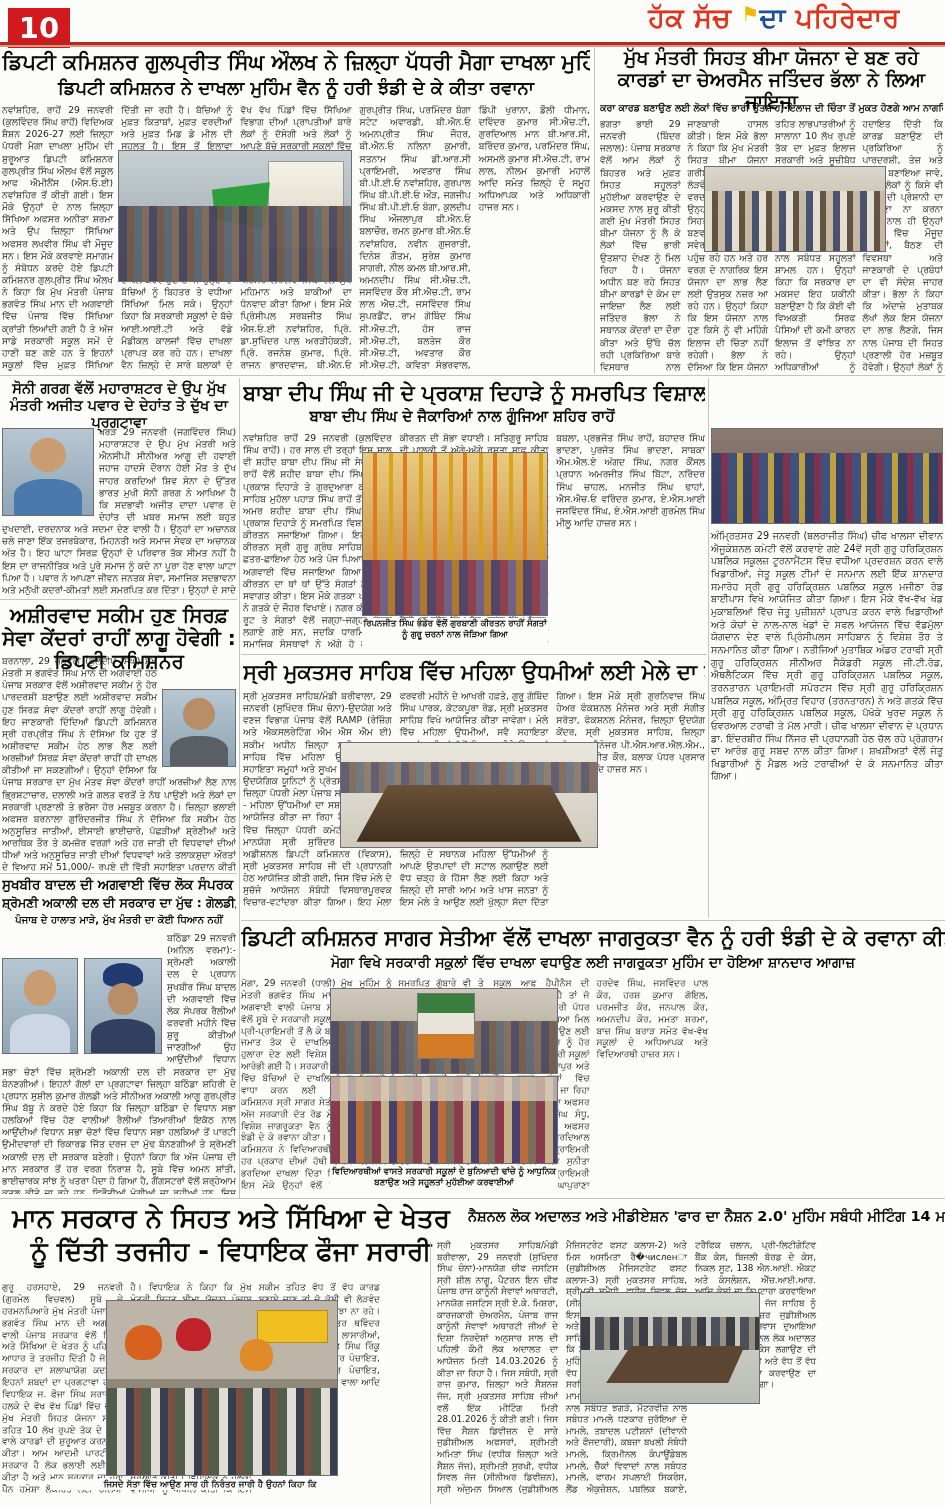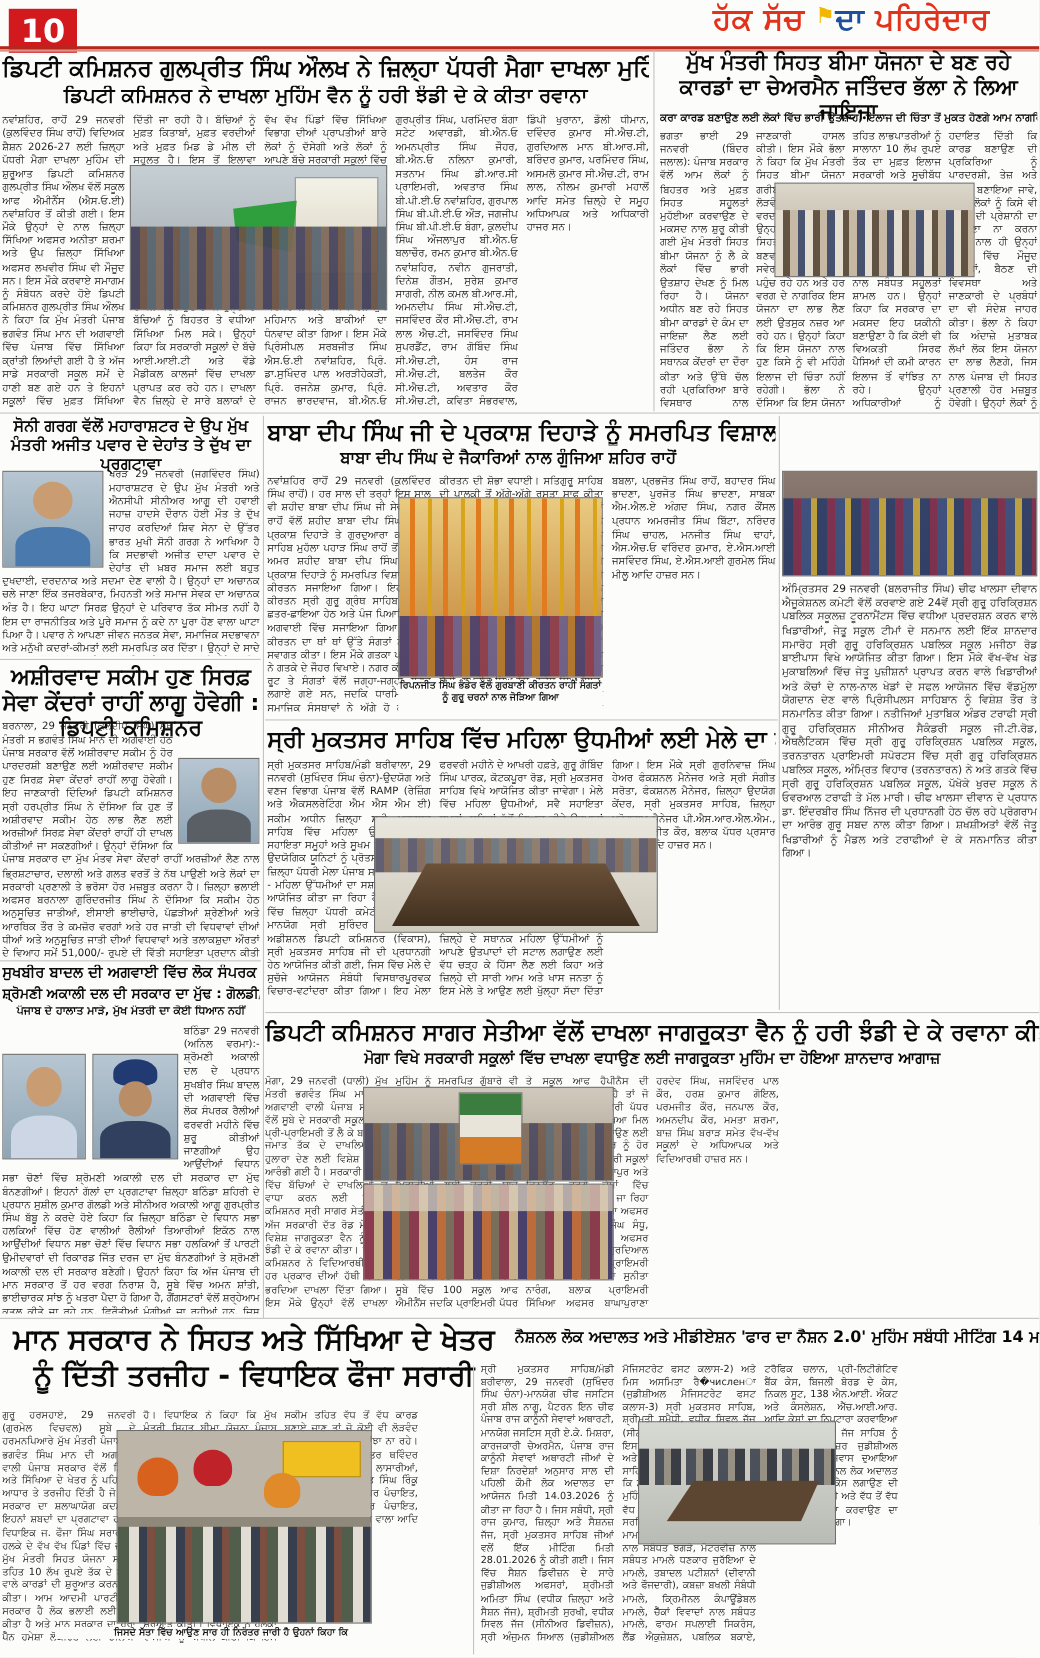--- a/index.html
+++ b/index.html
@@ -156,20 +156,21 @@
   <div class="abs hl fit" style="left:241px;top:926px;width:704px;font-size:21px;">ਡਿਪਟੀ ਕਮਿਸ਼ਨਰ ਸਾਗਰ ਸੇਤੀਆ ਵੱਲੋਂ ਦਾਖਲਾ ਜਾਗਰੂਕਤਾ ਵੈਨ ਨੂੰ ਹਰੀ ਝੰਡੀ ਦੇ ਕੇ ਰਵਾਨਾ ਕੀਤਾ</div>
   <div class="abs hl fit" style="left:241px;top:954px;width:704px;font-size:14px;">ਮੋਗਾ ਵਿਖੇ ਸਰਕਾਰੀ ਸਕੂਲਾਂ ਵਿੱਚ ਦਾਖਲਾ ਵਧਾਉਣ ਲਈ ਜਾਗਰੂਕਤਾ ਮੁਹਿੰਮ ਦਾ ਹੋਇਆ ਸ਼ਾਨਦਾਰ ਆਗਾਜ਼</div>
   <div class="abs body-text" style="left:241px;top:978px;width:704px;height:218px;column-count:6;column-gap:7px;font-size:9px;">ਮੋਗਾ, 29 ਜਨਵਰੀ (ਧਾਲੀ) ਮੁੱਖ ਮੰਤਰੀ ਭਗਵੰਤ ਸਿੰਘ ਮਾਨ ਦੀ ਅਗਵਾਈ ਵਾਲੀ ਪੰਜਾਬ ਸਰਕਾਰ ਵੱਲੋਂ ਸੂਬੇ ਦੇ ਸਰਕਾਰੀ ਸਕੂਲਾਂ ਵਿੱਚ ਪ੍ਰੀ-ਪ੍ਰਾਇਮਰੀ ਤੋਂ ਲੈ ਕੇ ਬਾਰ੍ਹਵੀਂ ਜਮਾਤ ਤੱਕ ਦੇ ਦਾਖਲਿਆਂ ਨੂੰ ਹੁਲਾਰਾ ਦੇਣ ਲਈ ਵਿਸ਼ੇਸ਼ ਮੁਹਿੰਮ ਆਰੰਭੀ ਗਈ ਹੈ। ਸਰਕਾਰੀ ਸਕੂਲਾਂ ਵਿੱਚ ਬੱਚਿਆਂ ਦੇ ਦਾਖਲਿਆਂ ਚ ਵਾਧਾ ਕਰਨ ਲਈ ਡਿਪਟੀ ਕਮਿਸ਼ਨਰ ਸ੍ਰੀ ਸਾਗਰ ਸੇਤੀਆ ਨੇ ਅੱਜ ਸਰਕਾਰੀ ਦੱਤ ਰੋਡ ਮੋਗਾ ਤੋਂ ਵਿਸ਼ੇਸ਼ ਜਾਗਰੂਕਤਾ ਵੈਨ ਨੂੰ ਹਰੀ ਝੰਡੀ ਦੇ ਕੇ ਰਵਾਨਾ ਕੀਤਾ। ਡਿਪਟੀ ਕਮਿਸ਼ਨਰ ਨੇ ਵਿਦਿਆਰਥੀਆਂ ਨੂੰ ਹਰ ਪ੍ਰਕਾਰ ਦੀਆਂ ਹੱਥੀ ਫਾਰਮ ਭਰਦਿਆ ਦਾਖਲਾ ਦਿੱਤਾ ਗਿਆ। ਇਸ ਮੌਕੇ ਉਨ੍ਹਾਂ ਵੱਲੋਂ ਦਾਖਲਾ ਮੁਹਿੰਮ ਨੂੰ ਸਮਰਪਿਤ ਗੁੱਬਾਰੇ ਵੀ ਛੱਡੇ ਗਏ। ਉਨ੍ਹਾਂ ਦੱਸਿਆ ਕਿ ਪਿਛਲੇ ਵਰ੍ਹੇ ਅੰਤਰਰਾਸ਼ਟਰੀ ਮੁਕਾਬਲੇ, ਰੰਗਲਾ ਪੰਜਾਬ ਵਿਰਸੇ ਦੇ ਨਾਲ ਬੀਬਾ ਅਪਾਰਚਰ ਸਹਿ ਵਿਦਿਅਕ ਮੁਕਾਬਲੇ, ਪ੍ਰੀ ਪ੍ਰਾਇਮਰੀ ਦੇ ਵਿਦਿਆਰਥੀਆਂ ਲਈ ਖੂਬਸੂਰਤ ਫਰਨੀਚਰ, ਖਿਡਾਰੀਆਂ ਲਈ ਜਰੂਰੀ ਸਾਜੋ ਸਮਾਨ ਉਨ੍ਹਾਂ ਵੱਲੋਂ ਜ਼ਿਲ੍ਹਾ ਮੋਗਾ ਦੇ ਸਰਕਾਰੀ ਸਕੂਲਾਂ ਦੇ ਵਿਦਿਆਰਥੀਆਂ ਦੇ ਸਰਵਪੱਖੀ ਵਿਕਾਸ ਲਈ ਮੁਹੱਈਆ ਕਰਵਾਏ ਗਏ ਹਨ। ਪੜ੍ਹਾਈ ਅਤੇ ਮੁਫ਼ਤ ਕਿਤਾਬਾਂ ਦੀ ਸਹੂਲਤ ਦਿੱਤੀ ਜਾ ਰਹੀ ਹੈ, ਜਿਸ ਤਹਿਤ ਸੈਕੰਡਰੀ ਪੱਧਰ ਤੇ ਸੂਬੇ ਵਿੱਚ 100 ਸਕੂਲ ਆਫ ਐਮੀਨੈਂਸ ਜਦਕਿ ਪ੍ਰਾਇਮਰੀ ਪੱਧਰ ਤੇ ਸਕੂਲ ਆਫ ਹੈਪੀਨੈਸ ਦੀ ਸ਼ੁਰੂਆਤ ਕੀਤੀ ਗਈ ਹੈ ਤਾਂ ਜੋ ਬੱਚਿਆਂ ਨੂੰ ਅੰਤਰਰਾਸ਼ਟਰੀ ਪੱਧਰ ਦੀ ਉੱਚ ਮਿਆਰੀ ਸਿੱਖਿਆ ਮਿਲ ਸਕੇ। ਸਮੇਂ ਦੇ ਹਾਣੀ ਬਣਾਉਣ ਲਈ ਅਤੇ ਸਿੱਖਿਆ ਦੇ ਪੱਧਰ ਨੂੰ ਹੋਰ ਉੱਚਾ ਚੁੱਕਣ ਲਈ ਸਰਕਾਰੀ ਸਕੂਲਾਂ ਦੇ ਅਧਿਆਪਕਾਂ ਨੂੰ ਸਿੰਗਾਪੁਰ ਅਤੇ ਫਿਨਲੈਂਡ ਵਰਗੇ ਦੇਸ਼ਾਂ ਵਿੱਚ ਸਿਖਲਾਈ ਲਈ ਭੇਜਿਆ ਜਾ ਰਿਹਾ ਹੈ। ਉਪ ਜ਼ਿਲ੍ਹਾ ਸਿੱਖਿਆ ਅਫਸਰ ਐਲੀਮੈਂਟਰੀ ਨਿਸ਼ਾਨ ਸਿੰਘ ਸੰਧੂ, ਉਪ ਜ਼ਿਲ੍ਹਾ ਸਿੱਖਿਆ ਅਫਸਰ ਸੈਕੰਡਰੀ ਸਿੱਖਿਆ ਗੁਰਦਿਆਲ ਸਿੰਘ ਮਠਾੜੂ, ਬਲਾਕ ਪ੍ਰਾਇਮਰੀ ਸਿੱਖਿਆ ਅਫਸਰ ਮੋਗਾ ਸੁਨੀਤਾ ਨਾਰੰਗ, ਬਲਾਕ ਪ੍ਰਾਇਮਰੀ ਸਿੱਖਿਆ ਅਫਸਰ ਬਾਘਾਪੁਰਾਣਾ ਹਰਦੇਵ ਸਿੰਘ, ਜਸਵਿੰਦਰ ਪਾਲ ਕੌਰ, ਹਰਸ਼ ਕੁਮਾਰ ਗੋਇਲ, ਪਰਮਜੀਤ ਕੌਰ, ਜਨਪਾਲ ਕੌਰ, ਅਮਨਦੀਪ ਕੌਰ, ਮਮਤਾ ਸ਼ਰਮਾ, ਬਾਜ਼ ਸਿੰਘ ਬਰਾੜ ਸਮੇਤ ਵੱਖ-ਵੱਖ ਸਕੂਲਾਂ ਦੇ ਅਧਿਆਪਕ ਅਤੇ ਵਿਦਿਆਰਥੀ ਹਾਜ਼ਰ ਸਨ।</div>
   <div class="ph ph-i1" style="left:330px;top:988px;width:228px;height:86px;">
     <div class="crowd"></div>
     <div class="van"></div>
   </div>
   <div class="ph ph-i2" style="left:330px;top:1076px;width:228px;height:88px;">
     <div class="lite"></div>
   </div>
+  <div class="abs cap" style="left:330px;top:1166px;width:228px;height:30px;">ਵਿਦਿਆਰਥੀਆਂ ਵਾਸਤੇ ਸਰਕਾਰੀ ਸਕੂਲਾਂ ਦੇ ਬੁਨਿਆਦੀ ਢਾਂਚੇ ਨੂੰ ਆਧੁਨਿਕ ਬਣਾਉਣ ਅਤੇ ਸਹੂਲਤਾਂ ਮੁਹੱਈਆ ਕਰਵਾਈਆਂ</div>
   <div class="abs sep" style="left:0;top:1198px;width:945px;height:1px;"></div>
 
   <div class="abs hl" style="left:0;top:1202px;width:462px;font-size:26px;line-height:1.28;">ਮਾਨ ਸਰਕਾਰ ਨੇ ਸਿਹਤ ਅਤੇ ਸਿੱਖਿਆ ਦੇ ਖੇਤਰ ਨੂੰ ਦਿੱਤੀ ਤਰਜੀਹ - ਵਿਧਾਇਕ ਫੌਜਾ ਸਰਾਰੀ</div>
   <div class="abs body-text" style="left:2px;top:1282px;width:378px;height:222px;column-count:3;column-gap:7px;font-size:9px;">ਗੁਰੂ ਹਰਸਹਾਏ, 29 ਜਨਵਰੀ (ਗੁਰਮੇਲ ਵਿਚਵਲ) ਸੂਬੇ ਦੇ ਹਰਮਨਪਿਆਰੇ ਮੁੱਖ ਮੰਤਰੀ ਪੰਜਾਬ ਸ. ਭਗਵੰਤ ਸਿੰਘ ਮਾਨ ਦੀ ਅਗਵਾਈ ਵਾਲੀ ਪੰਜਾਬ ਸਰਕਾਰ ਵੱਲੋਂ ਸਿਹਤ ਅਤੇ ਸਿੱਖਿਆ ਦੇ ਖੇਤਰ ਨੂੰ ਪਹਿਲ ਦੇ ਆਧਾਰ ਤੇ ਤਰਜੀਹ ਦਿੱਤੀ ਹੈ ਜੋ ਮਾਨ ਸਰਕਾਰ ਦਾ ਸ਼ਲਾਘਾਯੋਗ ਕਦਮ ਹੈ ਇਹਨਾਂ ਸ਼ਬਦਾਂ ਦਾ ਪ੍ਰਗਟਾਵਾ ਹਲਕਾ ਵਿਧਾਇਕ ਜ. ਫੌਜਾ ਸਿੰਘ ਸਰਾਰੀ ਨੇ ਹਲਕੇ ਦੇ ਵੱਖ ਵੱਖ ਪਿੰਡਾਂ ਵਿੱਚ ਜਾ ਕੇ ਮੁੱਖ ਮੰਤਰੀ ਸਿਹਤ ਯੋਜਨਾ ਸਕੀਮ ਤਹਿਤ 10 ਲੱਖ ਰੁਪਏ ਤੱਕ ਦੇ ਬਣਨ ਵਾਲੇ ਕਾਰਡਾਂ ਦੀ ਸ਼ੁਰੂਆਤ ਕਰਨ ਮੌਕੇ ਕੀਤਾ। ਆਮ ਆਦਮੀ ਪਾਰਟੀ ਦੀ ਸਰਕਾਰ ਹੈ ਲੋਕ ਭਲਾਈ ਲਈ ਕੰਮ ਕੀਤਾ ਹੈ ਅਤੇ ਮਾਨ ਸਰਕਾਰ ਦਾ ਹਰਾ ਪੈੱਨ ਹਮੇਸ਼ਾ ਲੋਕਹਿੱਤ ਲਈ ਚੱਲਿਆ ਹੈ। ਵਿਧਾਇਕ ਨੇ ਕਿਹਾ ਕਿ ਮੁੱਖ ਮੰਤਰੀ ਸਿਹਤ ਬੀਮਾ ਯੋਜਨਾ ਪੰਜਾਬ ਸਰਕਾਰ ਦਾ ਸਭ ਤੋਂ ਉੱਤਮ ਇਤਿਹਾਸਕ ਕਦਮ ਹੈ ਜਿਸ ਨਾਲ ਹਰੇਕ ਪਰਿਵਾਰ ਨੂੰ ਸਿਹਤ ਪੱਖੋਂ ਬਿਨਾਂ ਕਿਸੇ ਸ਼ਰਤ ਹਰ ਸਰਕਾਰੀ ਹਸਪਤਾਲ ਜਾਂ ਗੈਰ ਸਰਕਾਰੀ ਹਸਪਤਾਲ ਵਿੱਚ ਮੁਫਤ ਇਲਾਜ ਮਿਲੇਗਾ। ਟੈਸਟ, ਦਵਾਈਆਂ ਅਤੇ ਆਪ੍ਰੇਸ਼ਨ ਦਾ ਸਾਰਾ ਖਰਚ ਮਾਨ ਸਰਕਾਰ ਵੱਲੋਂ ਅਦਾ ਕੀਤਾ ਜਾਵੇਗਾ। ਵਿਧਾਇਕ ਜ ਫੌਜਾ ਸਿੰਘ ਸਰਾਰੀ ਵੱਲੋਂ ਪਿੰਡ ਮਹਾਲਮ ਦੇ ਪਿੰਡਾਂ ਦੇ ਸਰਪੰਚ ਗੁਰਮੇਲ ਬਾਂਡੀ, ਡਾਕਟਰ ਮੋਹਨ ਬਲਾਕ ਪ੍ਰਧਾਨ, ਪ੍ਰਦੀਪ ਕੁਮਾਰ ਮੌਜੂ ਦੀ ਅਗਵਾਈ ਹੇਠ ਪਿੰਡ ਵਾਸੀਆਂ ਦੀਆਂ ਕਰੀਬ ਪੰਜਾਹ ਪਰਚੀਆਂ ਕੱਟ ਕੇ ਸ਼ੁਰੂਆਤ ਕੀਤੀ। ਵਿਧਾਇਕ ਨੇ ਹਲਕਾ ਵਾਸੀਆਂ ਨੂੰ ਅਪੀਲ ਕੀਤੀ ਕਿ ਇਸ ਸਕੀਮ ਤਹਿਤ ਵੱਧ ਤੋਂ ਵੱਧ ਕਾਰਡ ਬਣਾਏ ਜਾਣ ਤਾਂ ਜੋ ਕੋਈ ਵੀ ਲੋੜਵੰਦ ਇਲਾਜ ਕਰਵਾਉਣ ਤੋਂ ਵਾਂਝਾ ਨਾ ਰਹੇ। ਇਸ ਮੌਕੇ ਨਿੱਜੀ ਸਕੱਤਰ ਥਵਿੰਦਰ ਸਿੰਘ ਲਾਡੀ, ਹਰਵਿੰਦਰ ਲਾਸਾਰੀਆਂ, ਲੱਧੂ ਵਾਲੀ ਏਟ, ਜਸਵੰਤ ਸਿੰਘ ਰਿੰਕੂ ਸੋਢੀ, ਕਸ਼ਮੀਰ ਚੰਦ ਮੈਂਬਰ ਪੰਚਾਇਤ, ਮੁਖਤਿਆਰ ਐਡ ਮੈਂਬਰ ਪੰਚਾਇਤ, ਜੀਤ ਕੁਮਾਰ CSC ਸੈਂਟਰ ਵਾਲਾ ਆਦਿ ਮੌਜੂਦ ਸਨ।</div>
   <div class="ph ph-j" style="left:106px;top:1300px;width:232px;height:176px;">
     <div class="sign"></div>
     <div class="crowd"></div>
     <div class="t1"></div>
     <div class="t2"></div>
     <div class="t3"></div>

